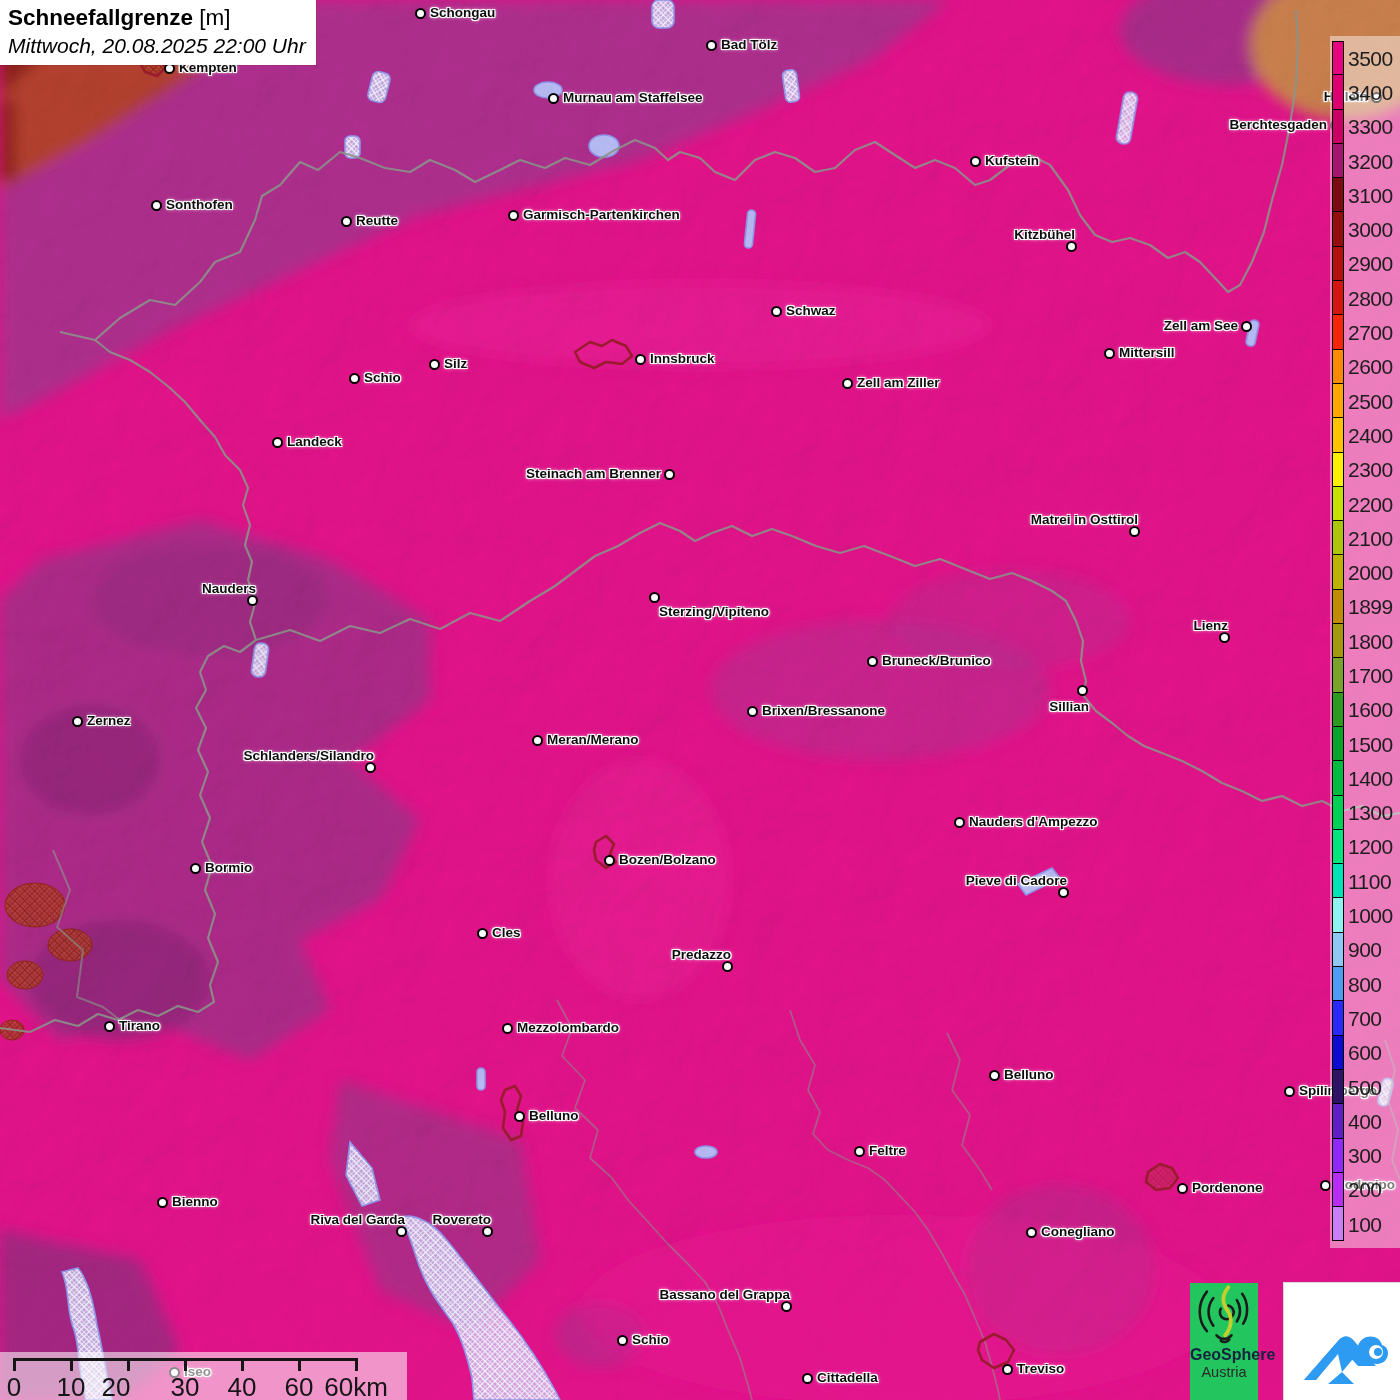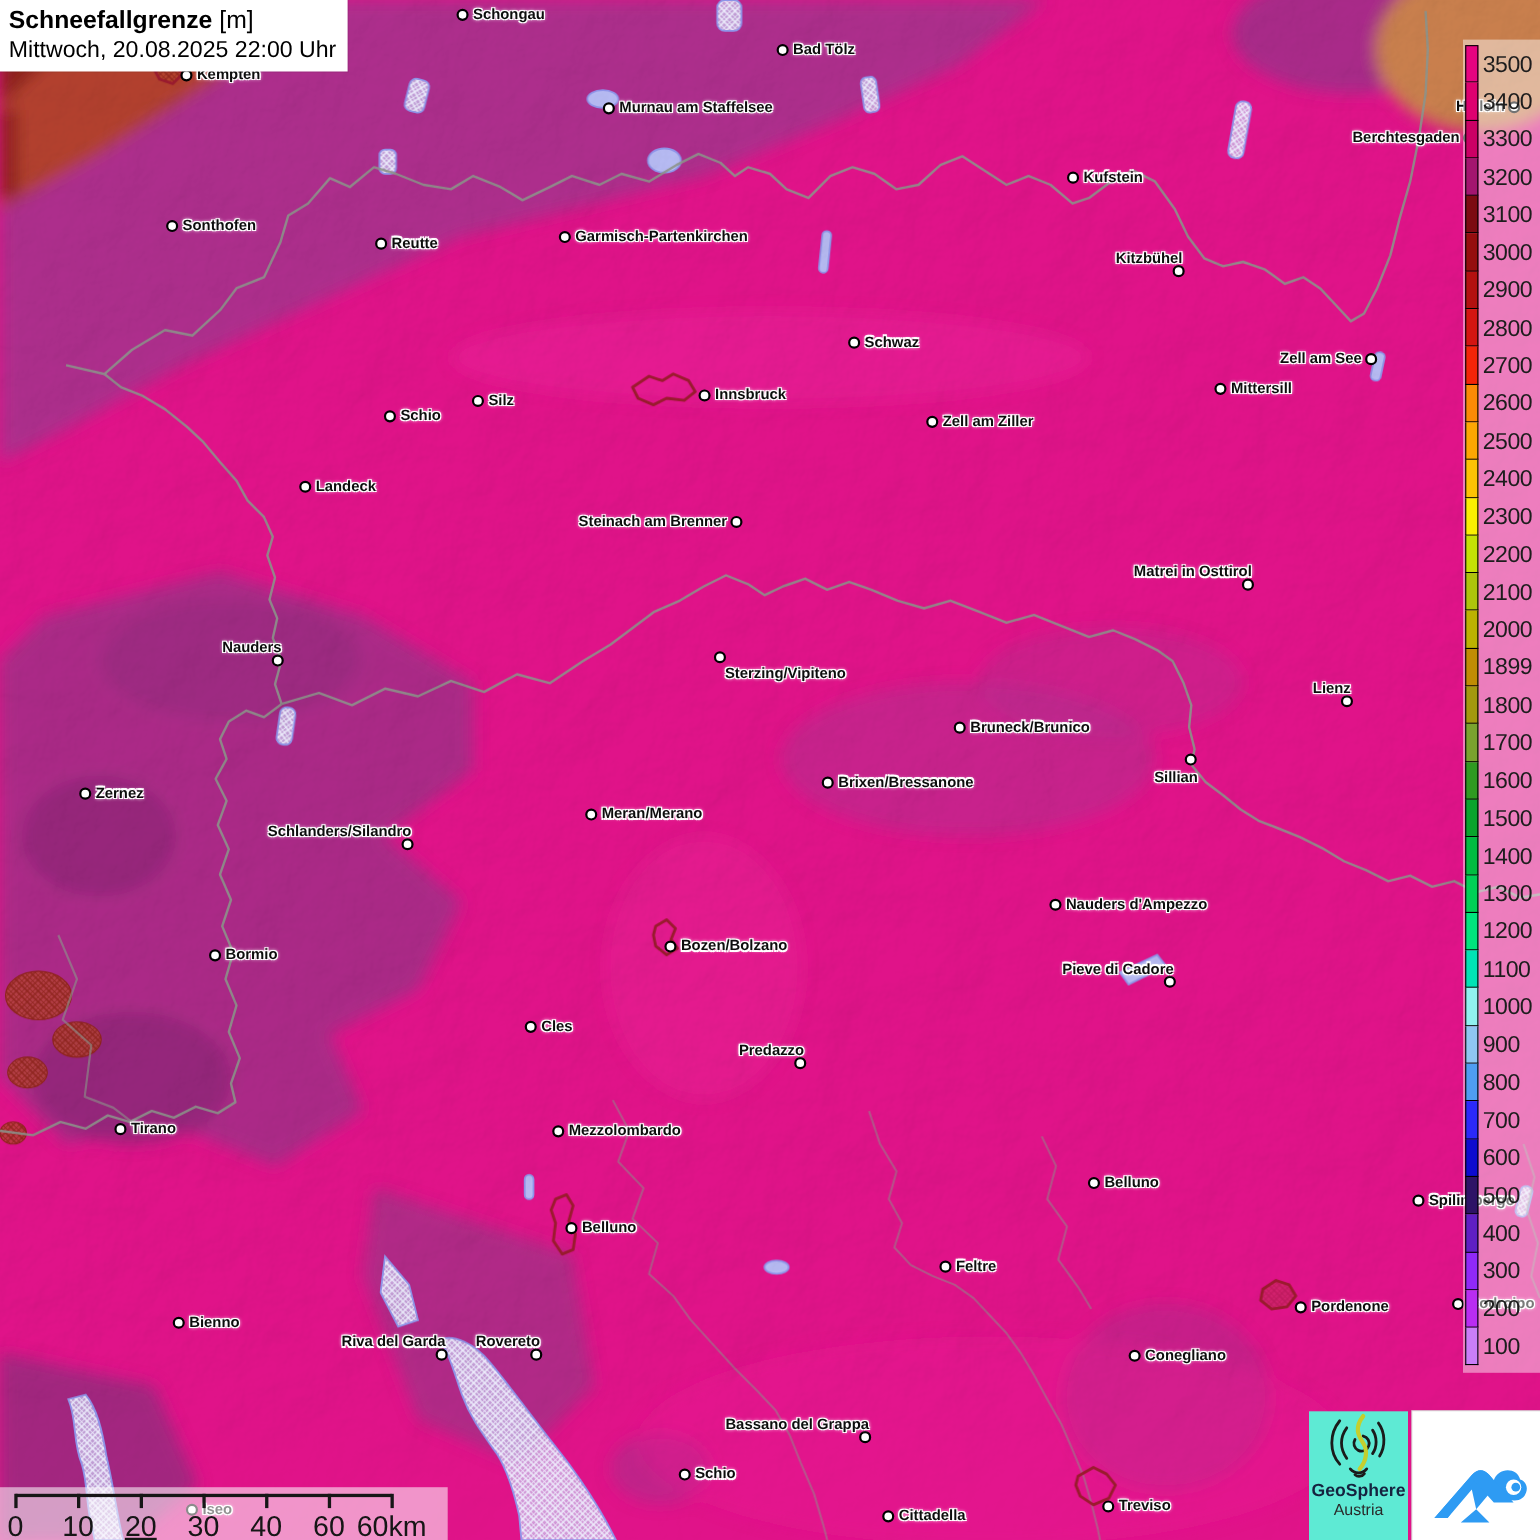--- a/index.html
+++ b/index.html
@@ -26,31 +26,31 @@
   #colorbar{position:absolute;left:1332px;top:41px;z-index:41}
   .lrow{display:flex;align-items:center;height:34.3px}
   .sw{width:12px;height:34.3px;box-sizing:border-box;border:1.6px solid #000;border-top:none;flex:none}
   .lrow:first-child .sw{border-top:1.6px solid #000}
   .lv{font-size:21px;color:#1d1d1d;padding-left:4px;line-height:1;letter-spacing:-.5px}
   
   #titlebox{position:absolute;left:0;top:0;background:#fff;padding:5px 10px 7px 8px;z-index:50;
        box-shadow:0 0 0 1px rgba(0,0,0,.08)}
   .t1{font-size:22.5px;font-weight:bold;color:#000}
   .t1 .unit{font-weight:normal}
-  .t2{font-size:21px;color:#000;margin-top:3px}
+  .t2{font-size:21px;font-style:italic;color:#000;margin-top:3px}
   #modelbox{position:absolute;right:0;top:0;background:#fff;padding:4px 12px 7px 14px;z-index:50;
        font-size:23px;font-style:italic;color:#000;box-shadow:0 0 0 1px rgba(0,0,0,.08)}
   
   #scalebar{position:absolute;left:0;top:1352px;width:407px;height:48px;
        background:rgba(255,255,255,.55);z-index:45}
   .sline{position:absolute;left:14px;top:6px;width:342px;height:3px;background:#161616}
   .stick{position:absolute;top:6px;width:3px;height:13px;background:#161616}
   .slab{position:absolute;bottom:0;transform:translateX(-50%);font-size:26px;color:#161616;line-height:1}
   
-  #geosphere{position:absolute;left:1190px;top:1283px;width:90px;height:117px;background:#5eead4;
+  #geosphere{position:absolute;left:1190px;top:1283px;width:68px;height:117px;background:#22c55e;
        z-index:50;text-align:center}
   .gs1{font-size:16px;font-weight:bold;color:#15233f;line-height:1.05;margin-top:-2px}
   .gs2{font-size:14.5px;color:#2a2a2a;line-height:1.2}
   #bluelogo{position:absolute;left:1284px;top:1283px;width:116px;height:117px;background:#fff;
        z-index:50;box-shadow:0 0 0 1px #d9d9d9;display:flex;align-items:center;justify-content:center}
 </style>
 </head>
 <body>
 
 <div id="stage">
@@ -534,21 +534,21 @@
   </div>
 
   <div id="scalebar">
     <div class="sline"></div>
     <div id="sb-ticks">
         <div class="stick" style="left: 12.5px;"></div>
         <div class="slab" style="left: 14px;">0</div>
         <div class="stick" style="left: 69.5px;"></div>
         <div class="slab" style="left: 71px;">10</div>
         <div class="stick" style="left: 126.5px;"></div>
-        <div class="slab" style="left: 128px; text-decoration: underline;">20</div>
+        <div class="slab" style="left: 116px;">20</div>
         <div class="stick" style="left: 183.5px;"></div>
         <div class="slab" style="left: 185px;">30</div>
         <div class="stick" style="left: 240.5px;"></div>
         <div class="slab" style="left: 242px;">40</div>
         <div class="stick" style="left: 297.5px;"></div>
         <div class="slab" style="left: 299px;">60</div>
         <div class="stick" style="left: 354.5px;"></div>
         <div class="slab" style="left: 356px;">60km</div>
       </div>
   </div>

